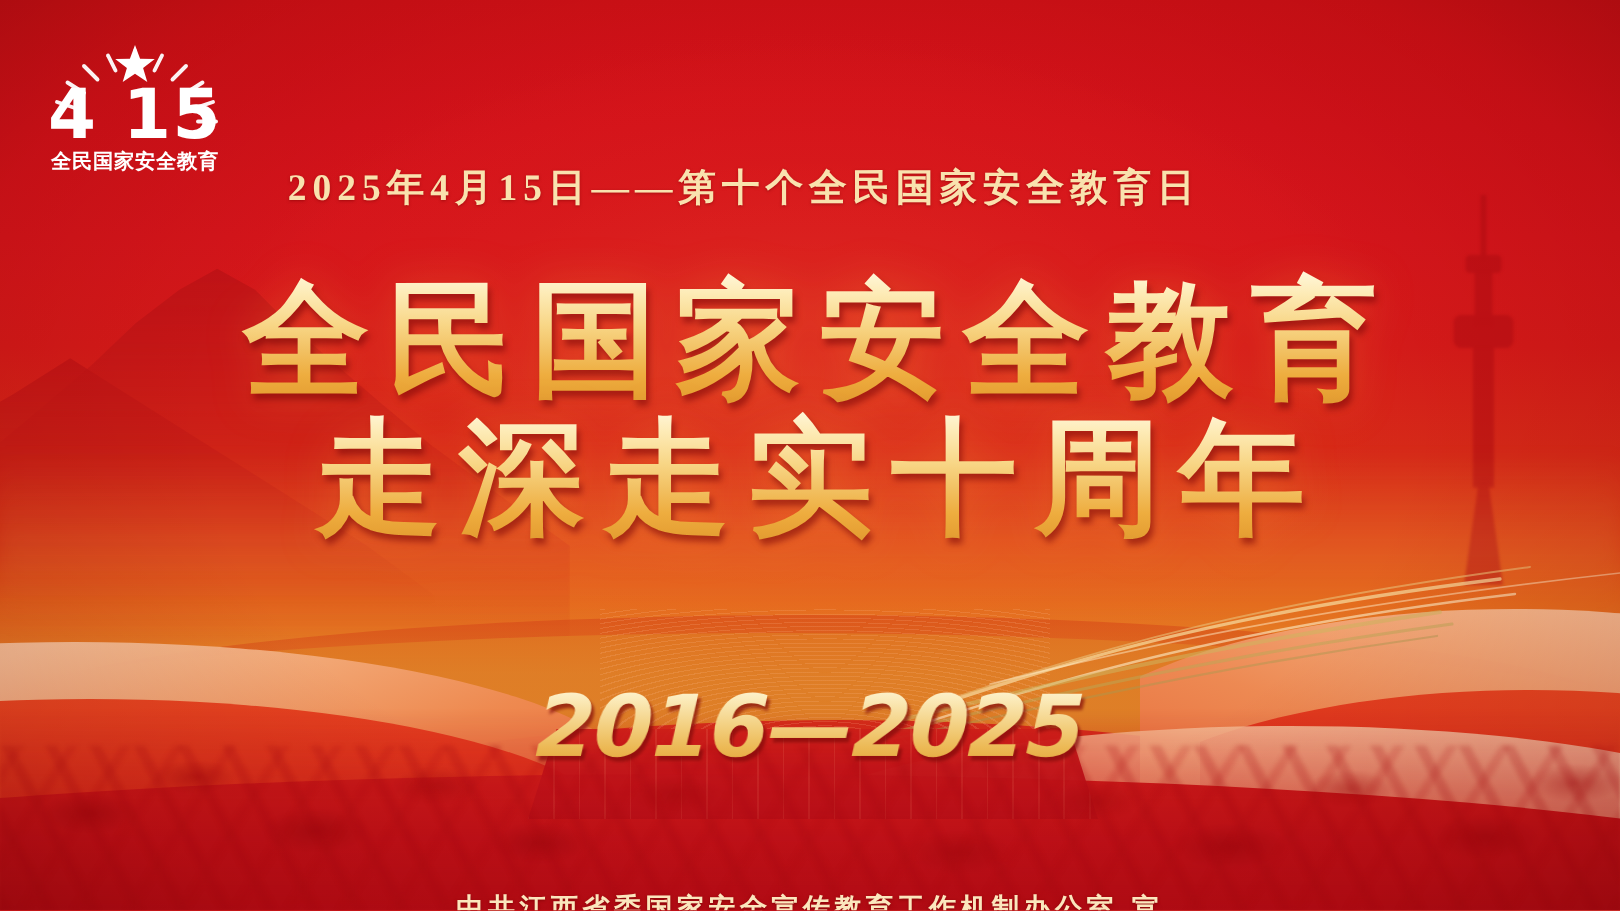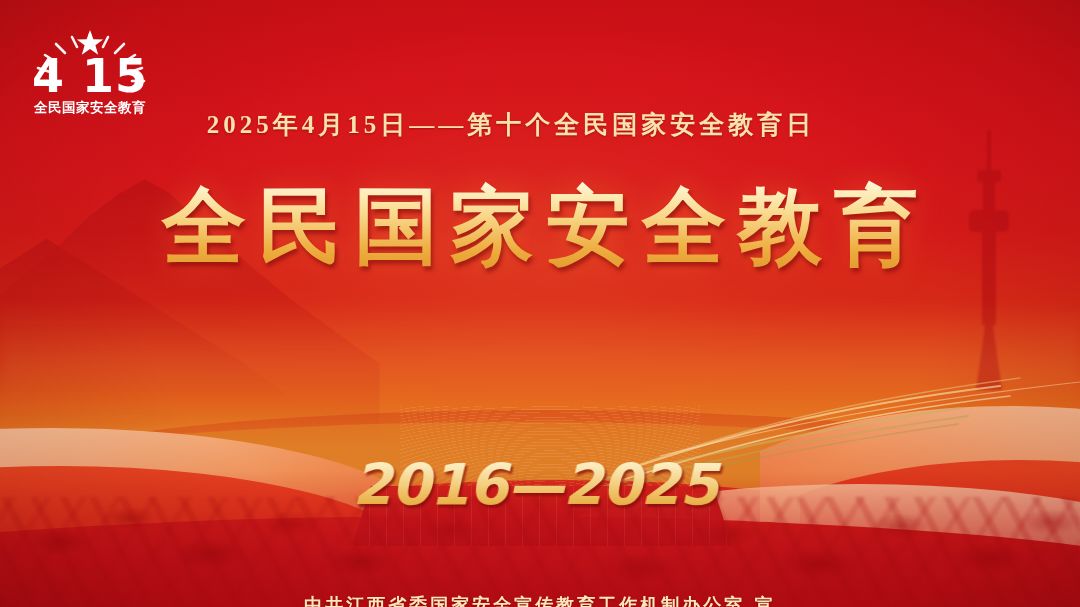--- a/index.html
+++ b/index.html
@@ -178,21 +178,21 @@
     filter:blur(1.4px);
     opacity:.85;
   }
 
   
   #logo{ position:absolute; left:20px; top:24px; width:140px; height:96px; }
   #logo svg{ display:block; }
 
   
   #subtitle{
-    position:absolute; left:15px; top:108px; width:992px;
+    position:absolute; left:0; top:108px; width:992px;
     text-align:center;
     font-family:"Liberation Serif","DejaVu Serif",serif;
     font-weight:700;
     font-size:25px;
     letter-spacing:4px;
     color:#f9e2ae;
     text-shadow:0 1px 2px rgba(120,0,0,.5);
     white-space:nowrap;
   }
 
@@ -320,19 +320,20 @@
       </g>
       <rect x="16" y="74" width="108" height="17" rx="2" fill="#ffffff" opacity="0"></rect>
       <text x="70" y="88" font-size="13.5" text-anchor="middle" fill="#ffffff" font-family="DejaVu Sans, sans-serif" font-weight="700" letter-spacing="0.5">全民国家安全教育</text>
     </svg>
   </div>
 
   <div id="subtitle">2025年4月15日——第十个全民国家安全教育日</div>
 
   <div id="title">
     <div class="title-line">全民国家安全教育</div>
+    <div class="title-line">走深走实十周年</div>
   </div>
 
   <div id="years">2016—2025</div>
 
   <div id="footer">中共江西省委国家安全宣传教育工作机制办公室 宣</div>
 
 </div>
 
 </body></html>

